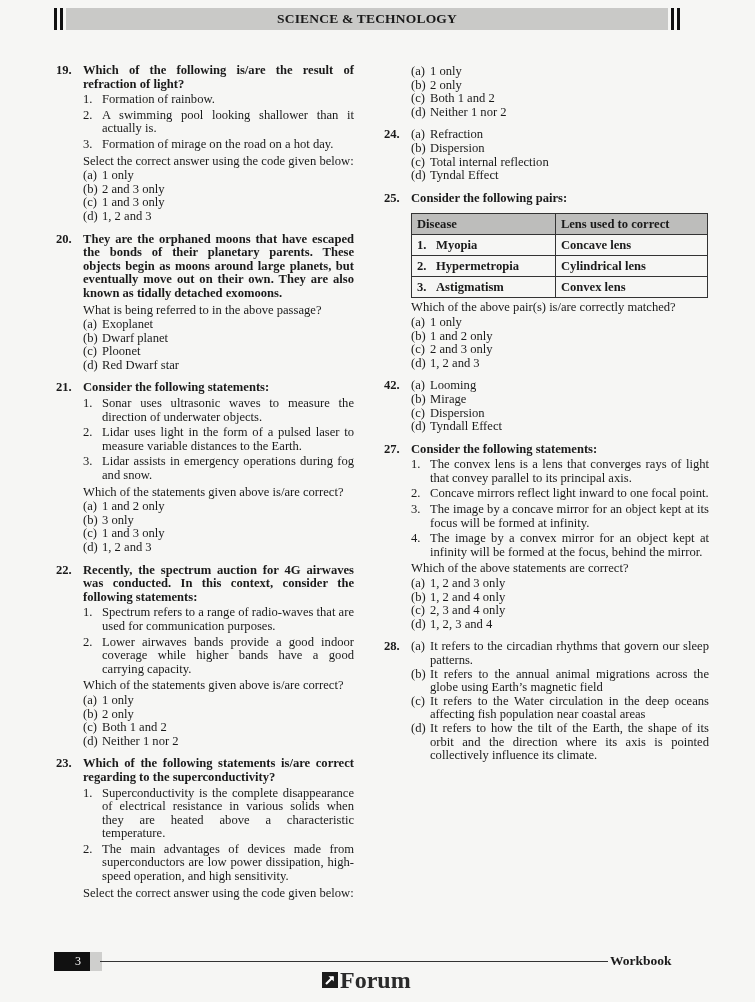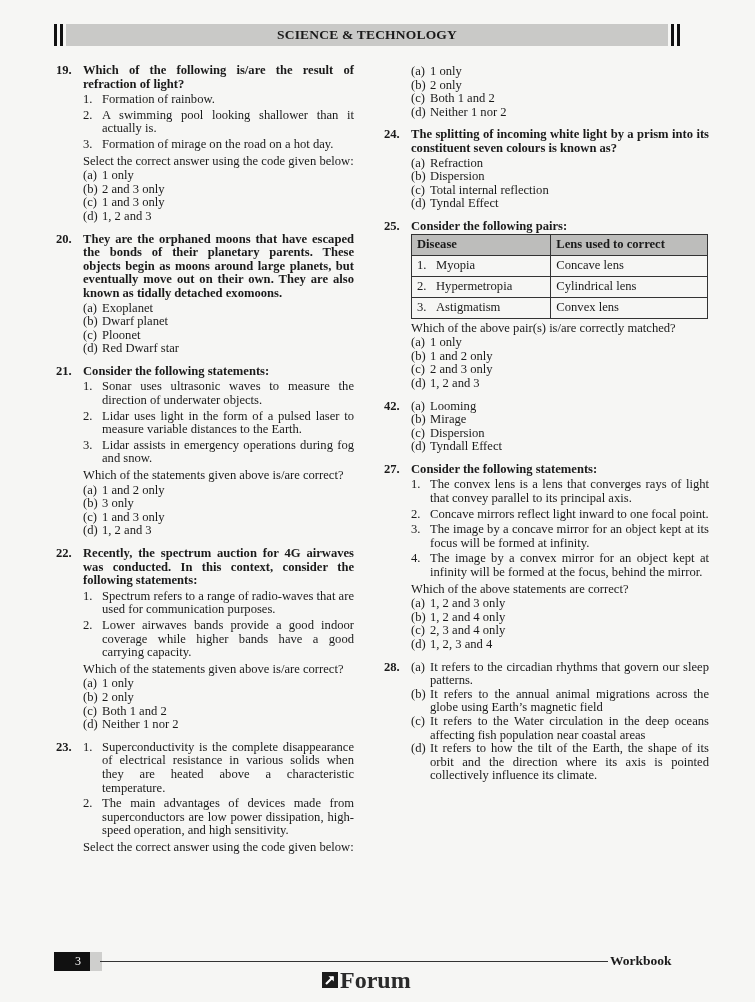--- a/index.html
+++ b/index.html
@@ -1,21 +1,21 @@
 <!DOCTYPE html>
 <html><head>
 <meta charset="utf-8">
 <style>
   html, body { margin: 0; padding: 0; }
   body {
     width: 755px; height: 1002px; background: #f6f6f4; position: relative; overflow: hidden;
     font-family: "Liberation Serif", "DejaVu Serif", serif; color: #1a1a1a;
   }
   .header {
-    position: absolute; left: 54px; top: 24px; width: 626px; height: 22px;
+    position: absolute; left: 54px; top: 8px; width: 626px; height: 22px;
   }
   .header .bars-l, .header .bars-r {
     position: absolute; top: 0; height: 22px; width: 9px;
     border-left: 3px solid #111; border-right: 3px solid #111; box-sizing: border-box;
   }
   .header .bars-l { left: 0; }
   .header .bars-r { right: 0; }
   .header .band {
     position: absolute; left: 12px; right: 12px; top: 0; height: 22px;
     background: #c9c9c7; text-align: center;
@@ -31,24 +31,24 @@
   .q .stem { font-weight: bold; text-align: justify; }
   .stmts { margin: 2px 0 0 0; padding: 0; list-style: none; }
   .stmts li { position: relative; padding-left: 19px; text-align: justify; margin-bottom: 2px; }
   .stmts li .sn { position: absolute; left: 0; top: 0; }
   .prompt { margin-top: 3px; text-align: justify; }
   .opts { margin: 1px 0 0 0; padding: 0; list-style: none; }
   .opts li { position: relative; padding-left: 19px; text-align: justify; }
   .opts li .ol { position: absolute; left: 0; top: 0; }
   .continuation { padding-left: 27px; margin-bottom: 9px; }
   table.pairs {
-    border-collapse: collapse; width: 297px; margin: 0 0 3px 0; font-size: 12.6px;
+    border-collapse: collapse; width: 297px; margin: 8px 0 3px 0; font-size: 12.6px;
   }
   table.pairs th, table.pairs td {
-    border: 1px solid #333; padding: 3px 6px 3px 5px; text-align: left; height: 14px;
+    border: 1px solid #333; padding: 3px 6px 3px 5px; text-align: left; height: 14px; font-weight: bold;
   }
   table.pairs th { background: #bdbdbb; font-weight: bold; }
   table.pairs td .rn { display: inline-block; width: 19px; }
   .footer-tab {
     position: absolute; left: 54px; top: 952px; width: 36px; height: 19px; background: #111;
   }
   .footer-tab span {
     position: absolute; right: 9px; top: 1px; color: #fff; font-size: 12px; line-height: 17px;
   }
   .footer-tab-fade {
@@ -95,20 +95,21 @@
       <li><span class="ol">(a)</span><span>1 only</span></li>
       <li><span class="ol">(b)</span><span>2 and 3 only</span></li>
       <li><span class="ol">(c)</span><span>1 and 3 only</span></li>
       <li><span class="ol">(d)</span><span>1, 2 and 3</span></li>
     </ul>
   </div>
 
   <div class="q">
     <span class="num">20.</span>
     <div class="stem">They are the orphaned moons that have escaped the bonds of their planetary parents. These objects begin as moons around large planets, but eventually move out on their own. They are also known as tidally detached exomoons.</div>
+    <div class="prompt">What is being referred to in the above passage?</div>
     <ul class="opts">
       <li><span class="ol">(a)</span><span>Exoplanet</span></li>
       <li><span class="ol">(b)</span><span>Dwarf planet</span></li>
       <li><span class="ol">(c)</span><span>Ploonet</span></li>
       <li><span class="ol">(d)</span><span>Red Dwarf star</span></li>
     </ul>
   </div>
 
   <div class="q">
     <span class="num">21.</span>
@@ -138,20 +139,21 @@
     <ul class="opts">
       <li><span class="ol">(a)</span><span>1 only</span></li>
       <li><span class="ol">(b)</span><span>2 only</span></li>
       <li><span class="ol">(c)</span><span>Both 1 and 2</span></li>
       <li><span class="ol">(d)</span><span>Neither 1 nor 2</span></li>
     </ul>
   </div>
 
   <div class="q">
     <span class="num">23.</span>
+    <div class="stem">Which of the following statements is/are correct regarding to the superconductivity?</div>
     <ul class="stmts">
       <li><span class="sn">1.</span><span>Superconductivity is the complete disappearance of electrical resistance in various solids when they are heated above a characteristic temperature.</span></li>
       <li><span class="sn">2.</span><span>The main advantages of devices made from superconductors are low power dissipation, high-speed operation, and high sensitivity.</span></li>
     </ul>
     <div class="prompt">Select the correct answer using the code given below:</div>
   </div>
 </div>
 
 <div class="col col-right">
 
@@ -159,21 +161,20 @@
     <ul class="opts">
       <li><span class="ol">(a)</span><span>1 only</span></li>
       <li><span class="ol">(b)</span><span>2 only</span></li>
       <li><span class="ol">(c)</span><span>Both 1 and 2</span></li>
       <li><span class="ol">(d)</span><span>Neither 1 nor 2</span></li>
     </ul>
   </div>
 
   <div class="q">
     <span class="num">24.</span>
-    <div class="stem">The splitting of incoming white light by a prism into its constituent seven colours is known as?</div>
     <ul class="opts">
       <li><span class="ol">(a)</span><span>Refraction</span></li>
       <li><span class="ol">(b)</span><span>Dispersion</span></li>
       <li><span class="ol">(c)</span><span>Total internal reflection</span></li>
       <li><span class="ol">(d)</span><span>Tyndal Effect</span></li>
     </ul>
   </div>
 
   <div class="q">
     <span class="num">25.</span>

